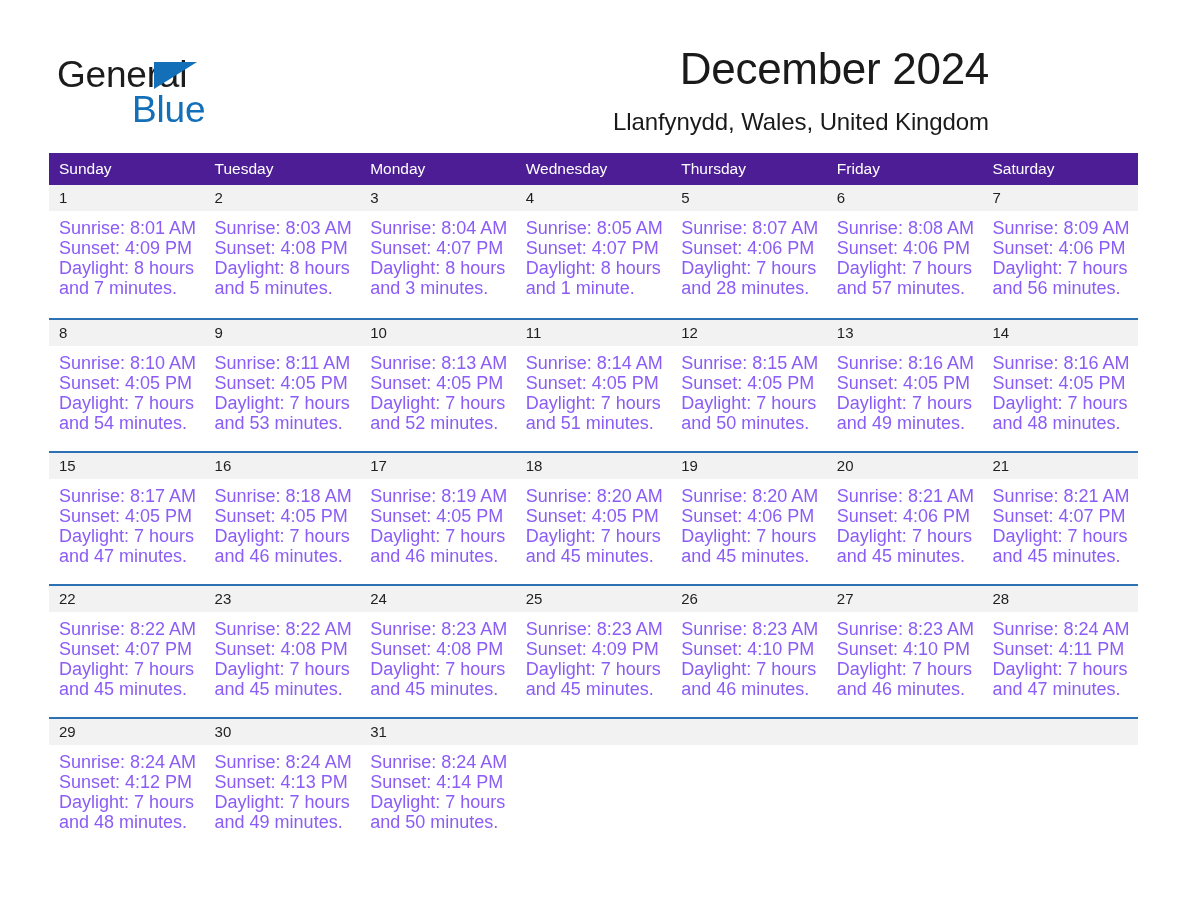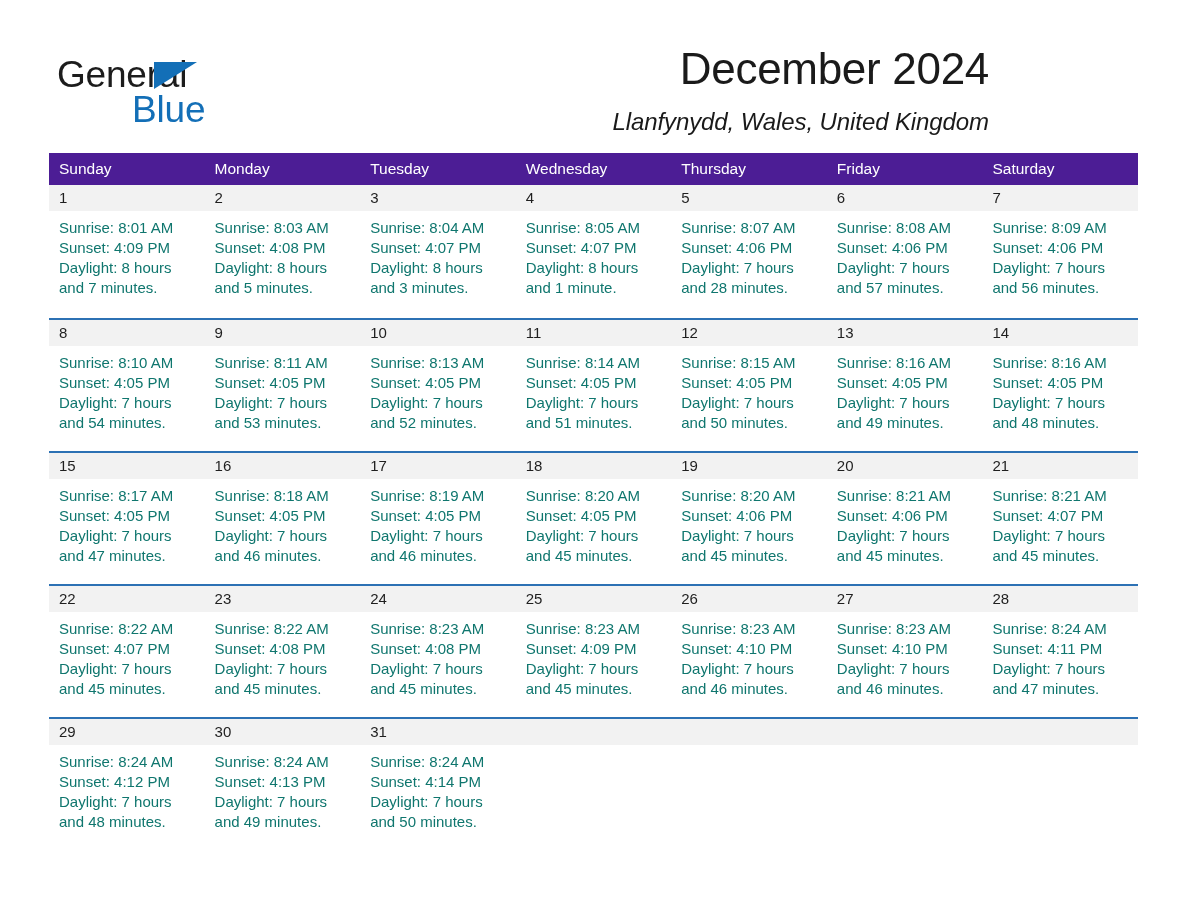--- a/index.html
+++ b/index.html
@@ -75,21 +75,20 @@
     margin: 0;
     letter-spacing: -0.3px;
   }
   .location {
     font-size: 24px;
     font-weight: normal;
     color: #1a1a1a;
     margin: 17px 0 0 16px;
     line-height: 1.1;
     letter-spacing: -0.1px;
-    font-style: italic;
   }
 
   
   .calendar {
     margin: 17px 50px 0 49px;
     width: 1089px;
     box-sizing: border-box;
   }
   .weekdays {
     display: grid;
@@ -128,23 +127,23 @@
     padding-left: 10px;
     font-size: 15px;
     line-height: 26px;
     color: #1f1f1f;
   }
   .day.empty .day-num-band {
     background: #f2f2f2;
   }
   .day-info {
     padding: 7px 6px 0 10px;
-    font-size: 15px;
+    font-size: 18px;
     line-height: 20px;
-    color: #0f766e;
+    color: #8b5cf6;
   }
   .day-info div {
     white-space: nowrap;
   }
 </style>
 </head>
 <body>
 
 <div class="page">
 
@@ -156,22 +155,22 @@
     </div>
     <div class="titles">
       <h1 class="month-title">December 2024</h1>
       <div class="location">Llanfynydd, Wales, United Kingdom</div>
     </div>
   </div>
 
   <div class="calendar">
     <div class="weekdays">
       <div class="weekday">Sunday</div>
+      <div class="weekday">Tuesday</div>
       <div class="weekday">Monday</div>
-      <div class="weekday">Tuesday</div>
       <div class="weekday">Wednesday</div>
       <div class="weekday">Thursday</div>
       <div class="weekday">Friday</div>
       <div class="weekday">Saturday</div>
     </div>
 
     <div class="week first">
       <div class="day">
         <div class="day-num-band">1</div>
         <div class="day-info">

